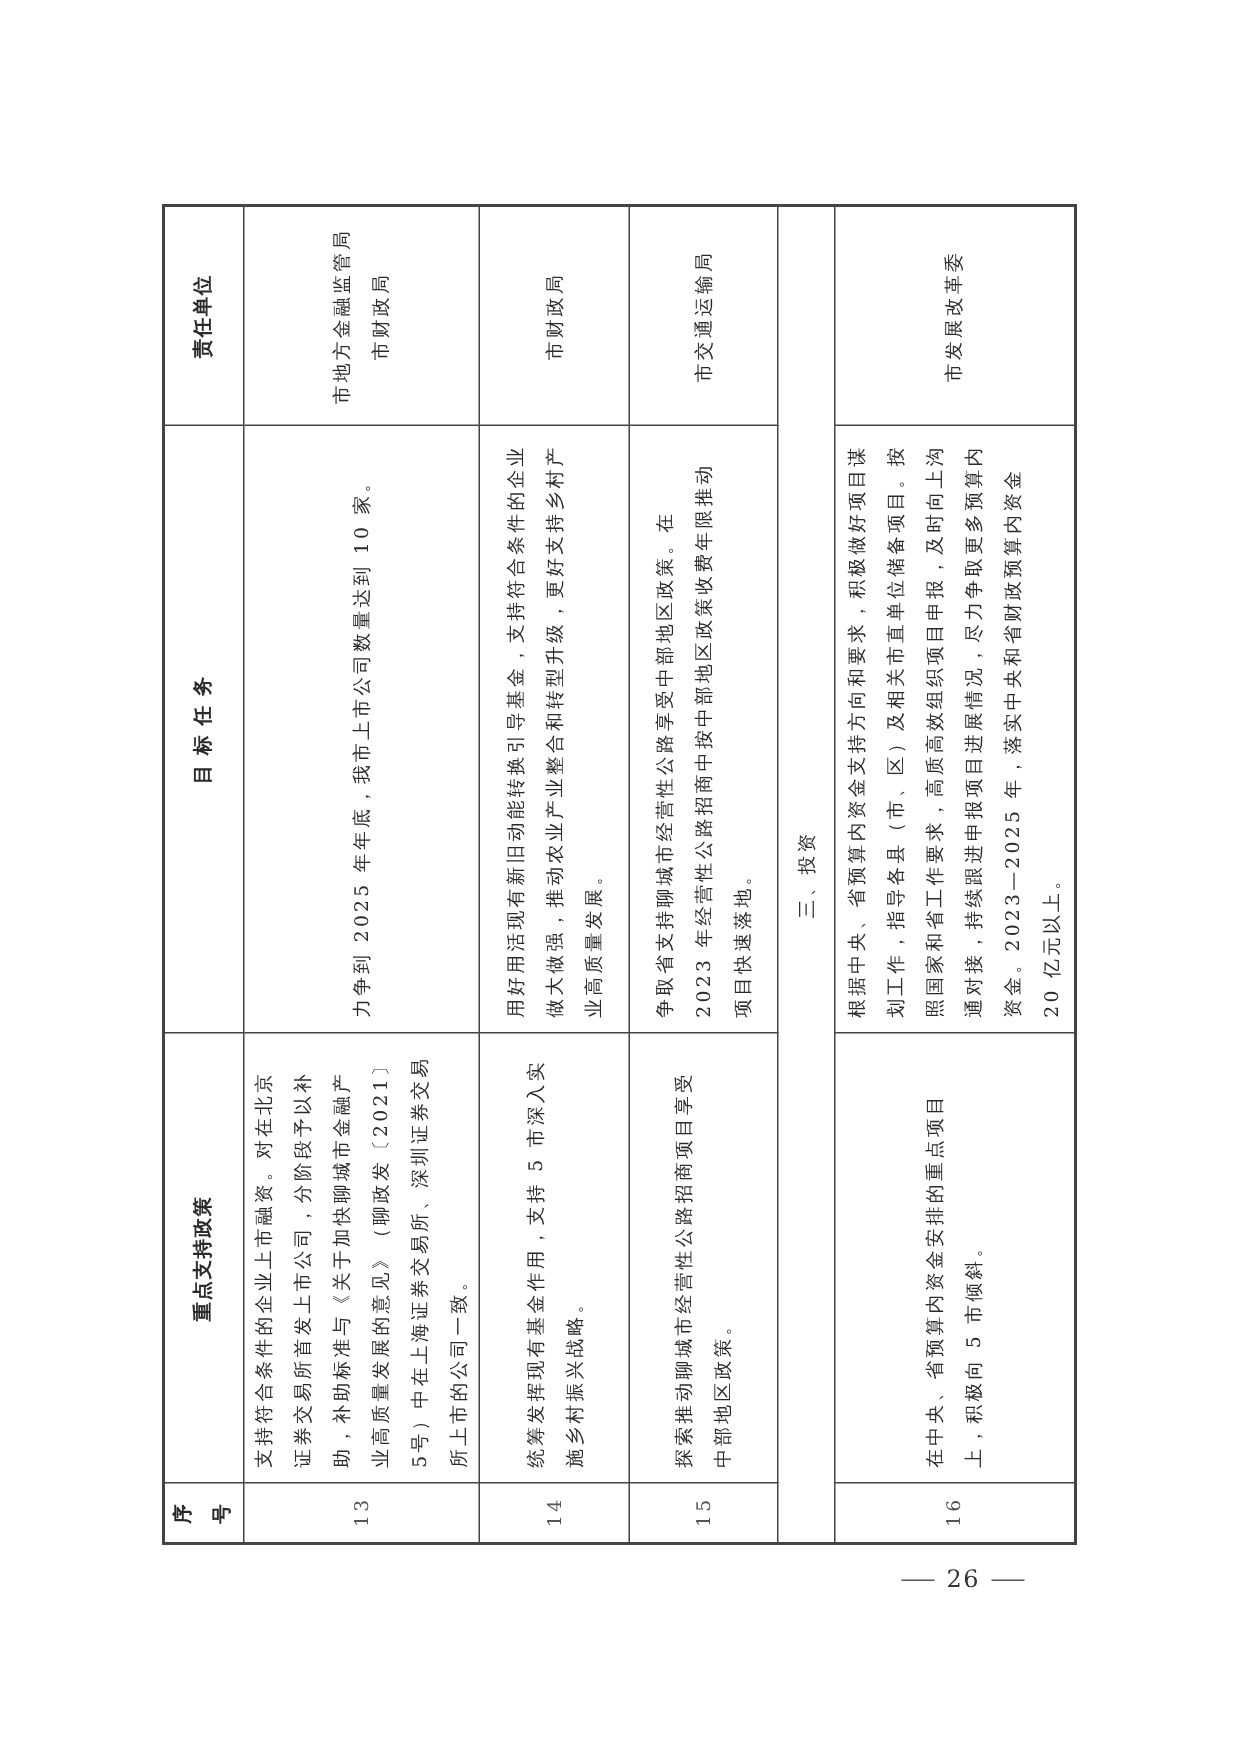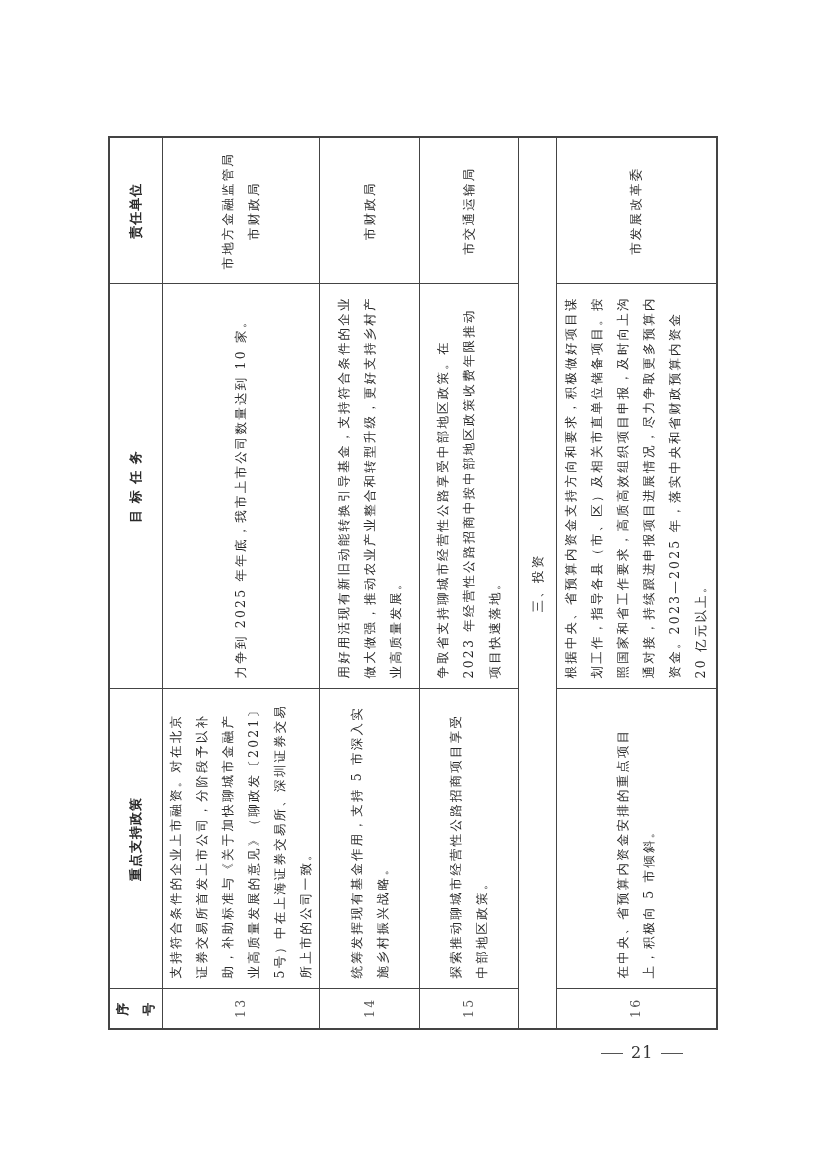--- a/index.html
+++ b/index.html
@@ -102,14 +102,14 @@
       <td class="task">根据中央、省预算内资金支持方向和要求，积极做好项目谋划工作，指导各县（市、区）及相关市直单位储备项目。按照国家和省工作要求，高质高效组织项目申报，及时向上沟通对接，持续跟进申报项目进展情况，尽力争取更多预算内资金。2023—2025 年，落实中央和省财政预算内资金 20 亿元以上。</td>
       <td class="unit">
         <div>市发展改革委</div>
       </td>
     </tr>
   </tbody>
     </table>
 </div>
 
 <div class="page-number">
-  <span class="dash"></span><span>21</span><span class="dash"></span>
+  <span class="dash"></span><span>26</span><span class="dash"></span>
 </div>
 
 </body></html>

